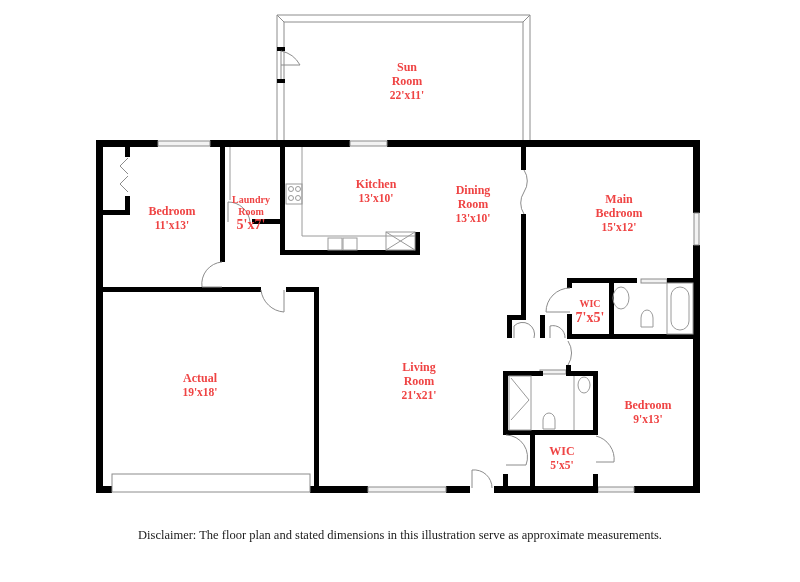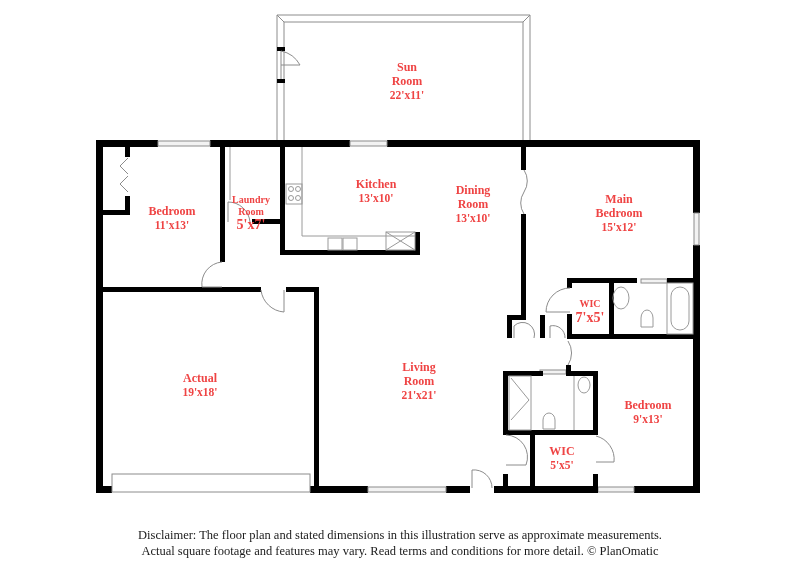--- a/index.html
+++ b/index.html
@@ -213,14 +213,13 @@
   <span class="dim">9'x13'</span>
 </div>
 
 <div class="room-label" style="left:562px; top:445px;">
   <span class="name">WIC</span>
   <span class="dim">5'x5'</span>
 </div>
 
 <div class="disclaimer">
   <span>Disclaimer: The floor plan and stated dimensions in this illustration serve as approximate measurements.</span>
-  <span>Actual square footage and features may vary. Read terms and conditions for more detail. © PlanOmatic</span>
 </div>
 
 </body></html>

